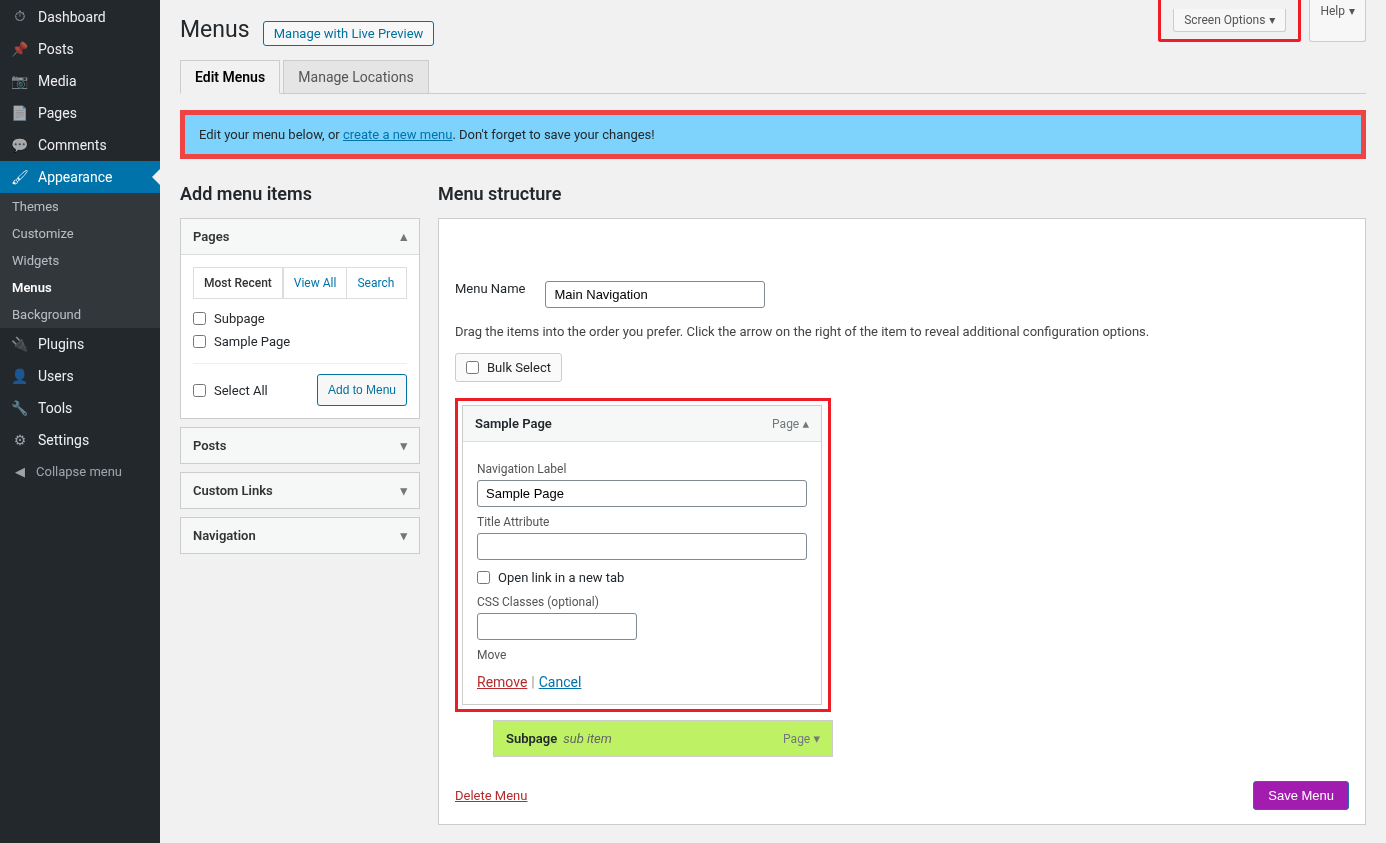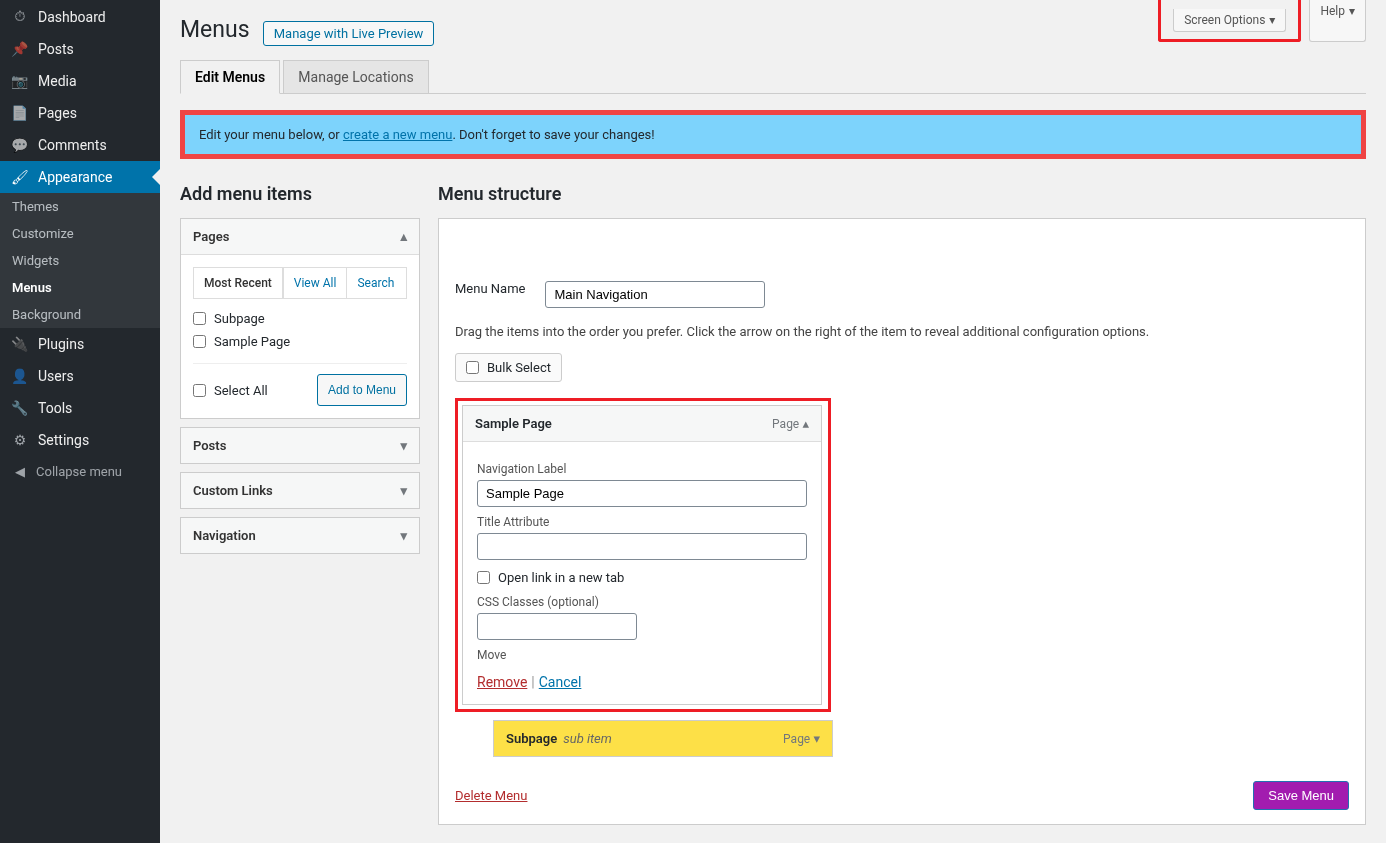--- a/index.html
+++ b/index.html
@@ -79,21 +79,21 @@
 .chk-line { display: flex; align-items: center; margin: 10px 0; }
 .chk-line input { margin-right: 8px; }
 .orig { background: #fafafa; border: 1px solid #eee; padding: 8px 10px; margin-top: 14px; font-size: 12px; color: #666; }
 .orig a { color: #0073aa; text-decoration: underline; }
 .actions { margin-top: 12px; font-size: 14px; }
 .actions a.remove { color: #b32d2e; text-decoration: underline; }
 .actions a.cancel { color: #0073aa; text-decoration: underline; }
 .actions .sep { color: #999; margin: 0 4px; }
 
 .sub-mi { margin-left: 38px; width: 340px; border: 1px solid #ccc; }
-.sub-mi .mi-head { background: #fde047; }
+.sub-mi .mi-head { background: #bef264; }
 .sub-mi .mi-title .sublbl { font-style: italic; font-weight: 400; color: #666; margin-left: 6px; }
 
 .footer-row { display: flex; justify-content: space-between; align-items: center; margin-top: 24px; }
 .delete-link { color: #b32d2e; text-decoration: underline; font-size: 13px; cursor: pointer; }
 .btn-prim { background: #a21caf; color: #fff; border: 1px solid #2271b1; padding: 6px 14px; font-size: 13px; border-radius: 3px; cursor: pointer; }
 
 
 .german-frag { margin: 18px 0 0 310px; background: #fff; border: 1px solid #ccc; padding: 14px 16px; width: 905px; }
 </style>
 </head>

